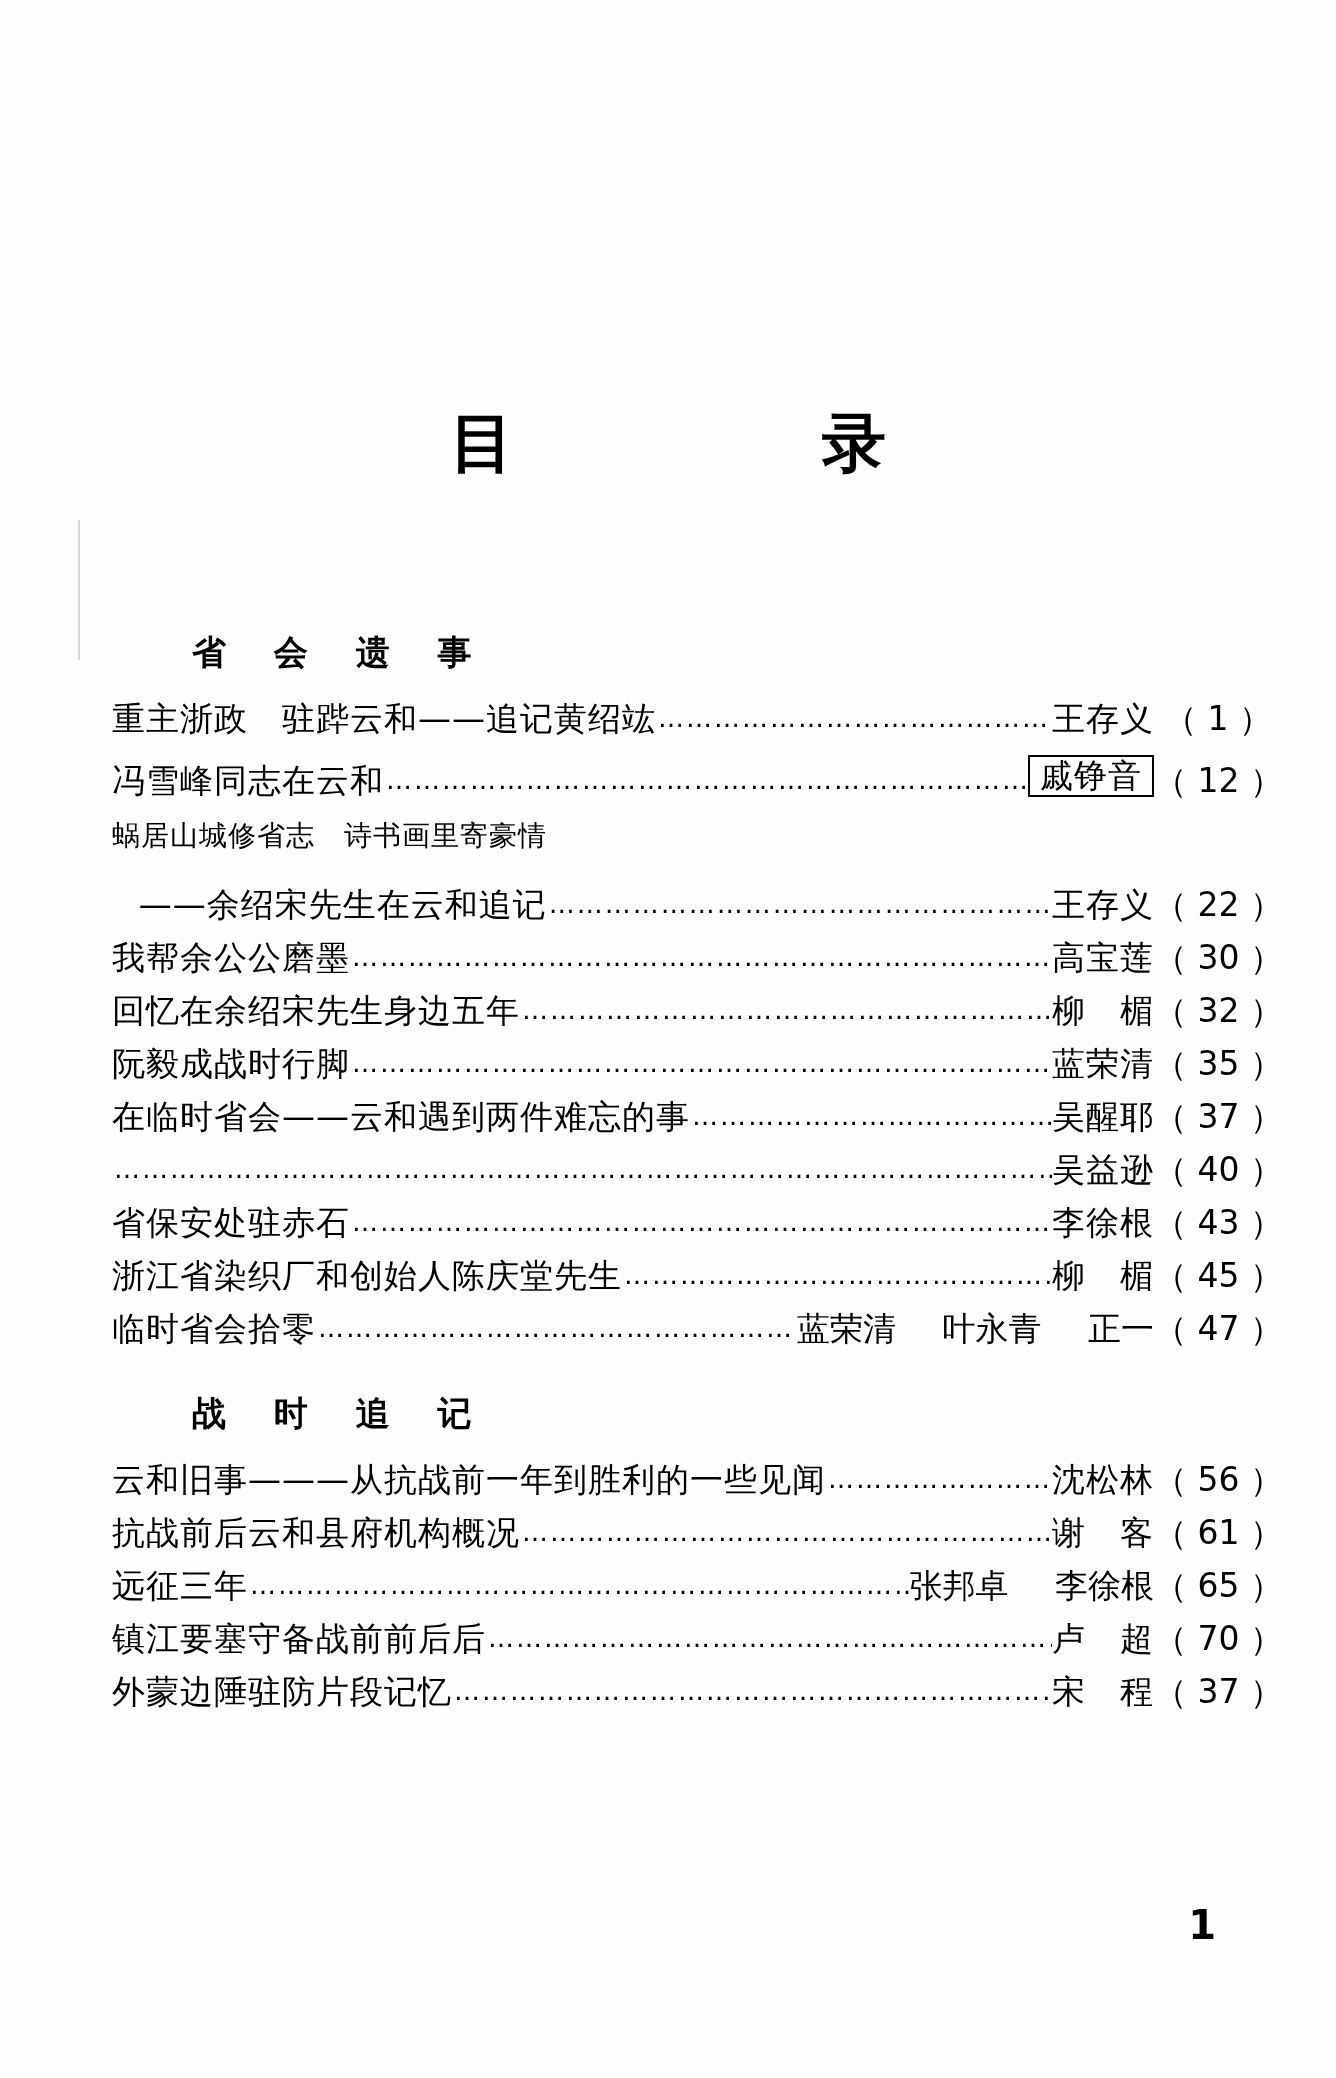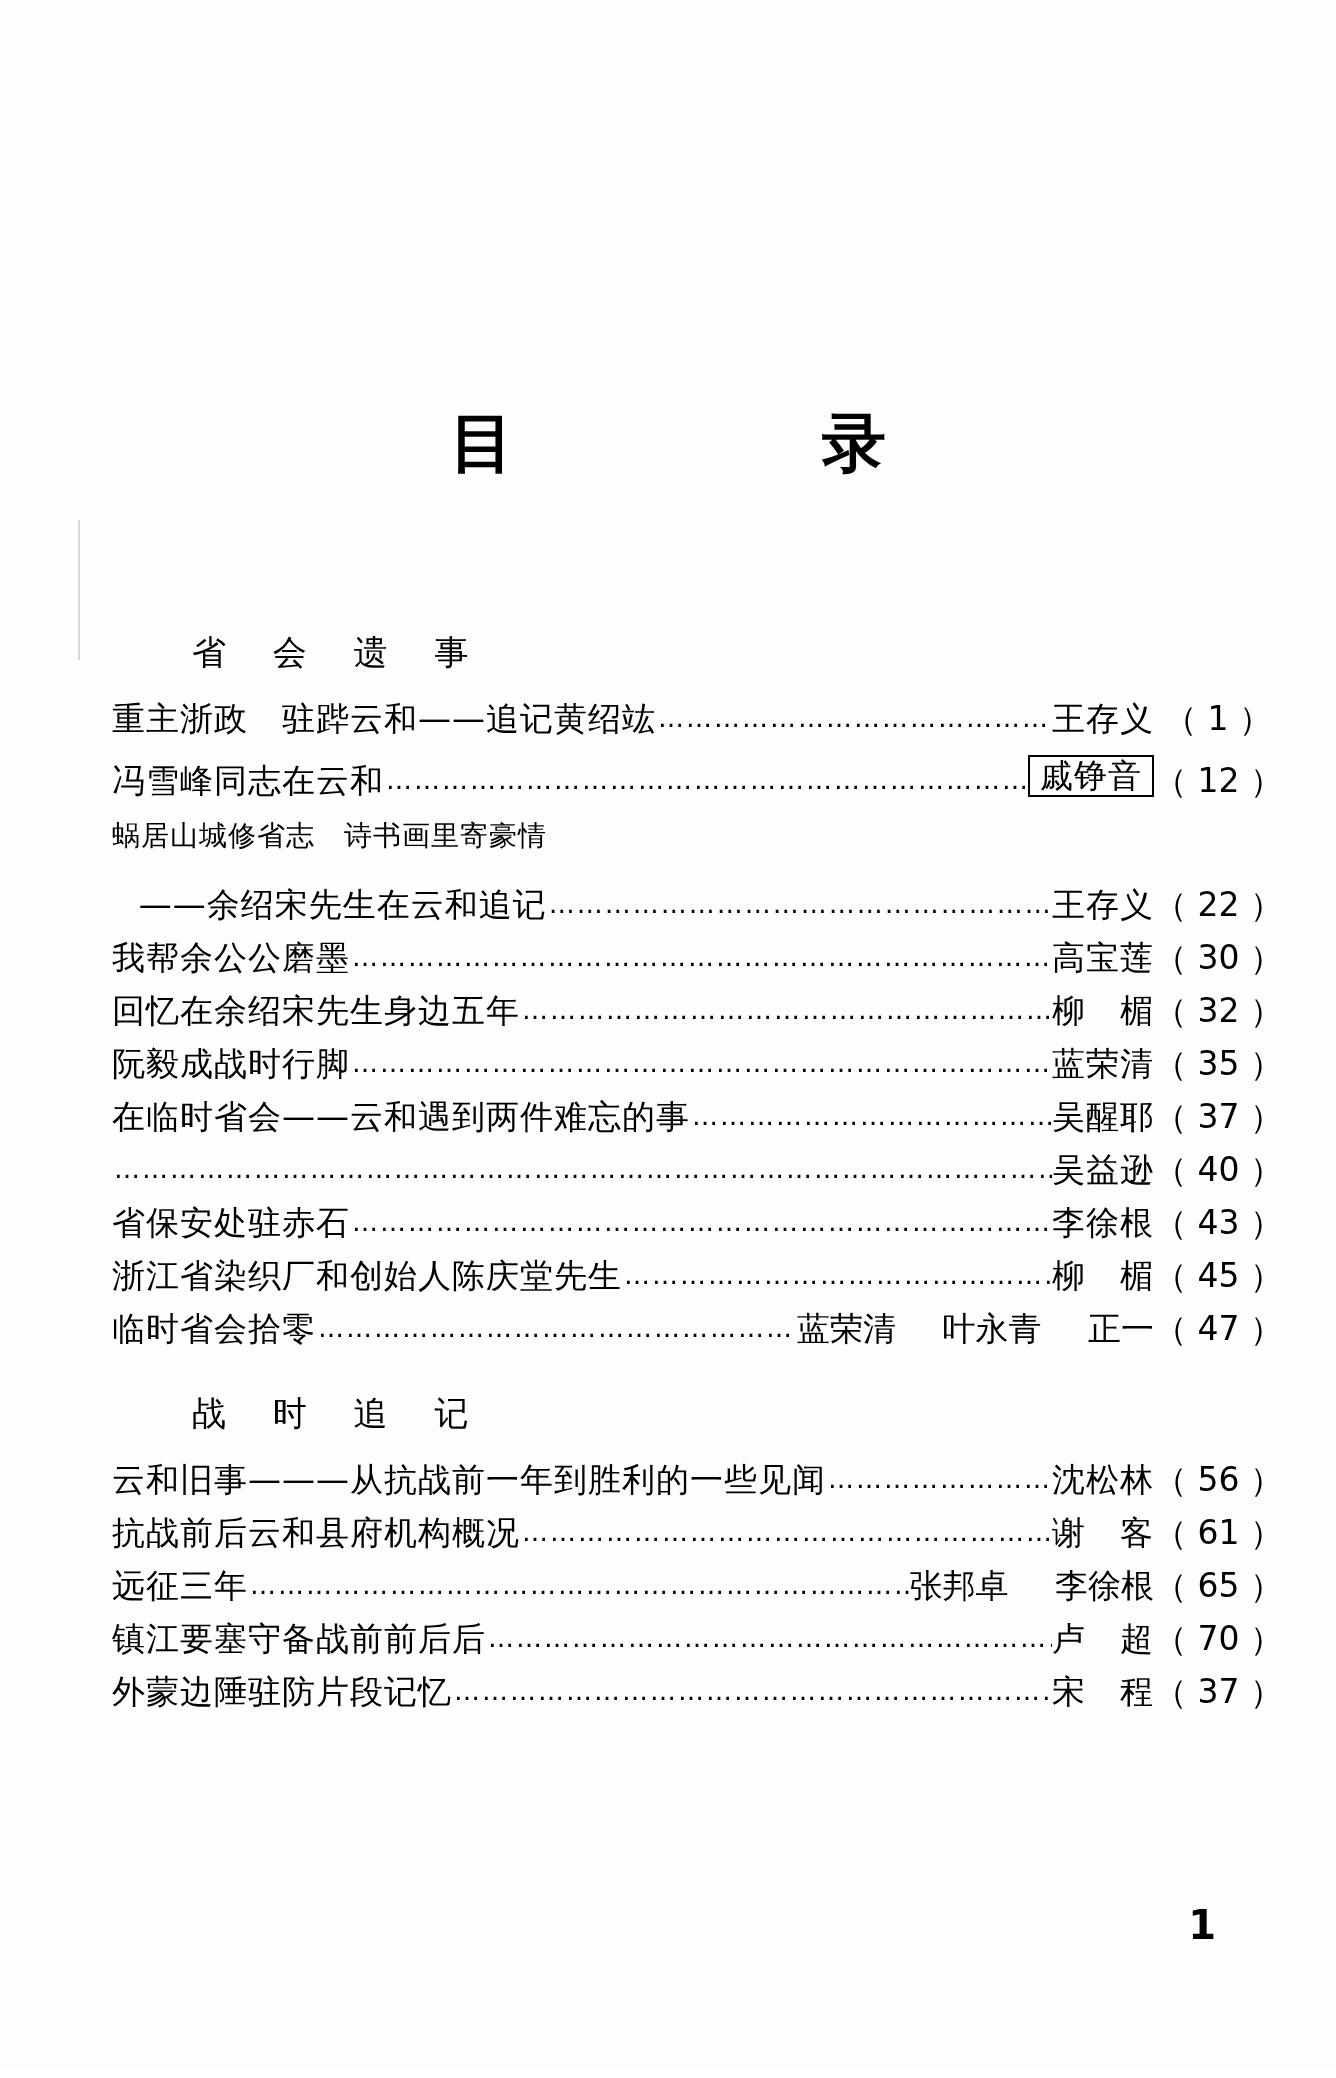--- a/index.html
+++ b/index.html
@@ -44,21 +44,21 @@
     font-family: "DejaVu Sans", "Liberation Sans", sans-serif;
   }
   .content {
     position: absolute;
     left: 112px;
     top: 600px;
     width: 1160px;
   }
   .section-head {
     font-size: 34px;
-    font-weight: normal;
+    font-weight: bold;
     letter-spacing: 18px;
     margin: 30px 0 26px 80px;
   }
   .section-head.second {
     margin-top: 46px;
     margin-bottom: 26px;
   }
   .entry {
     display: flex;
     align-items: flex-end;

